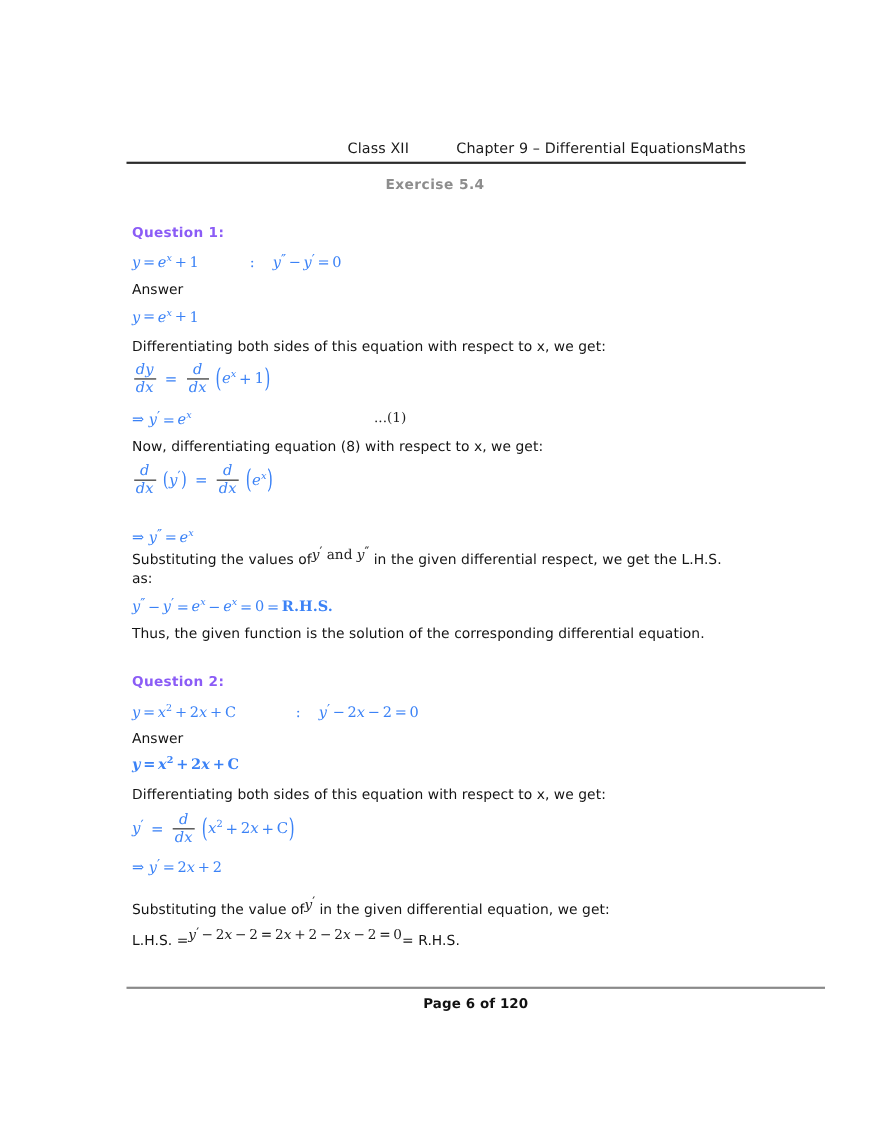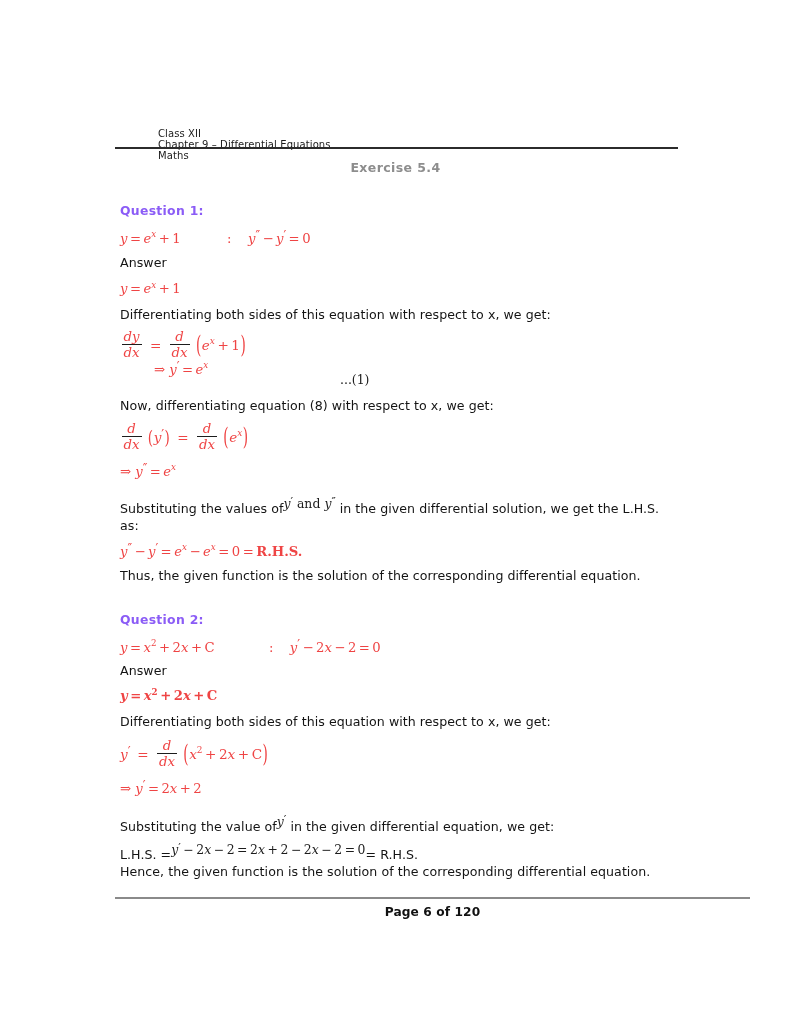--- a/index.html
+++ b/index.html
@@ -25,25 +25,24 @@
 
   
   .rh {
     position: absolute;
     left: 115px;
     top: 128px;
     width: 563px;
     display: flex;
     justify-content: flex-end;
     align-items: baseline;
-    font-size: 10px;
+    font-size: 13px;
     font-family: "DejaVu Sans", sans-serif;
     color: #1a1a1a;
     letter-spacing: .1px;
-    flex-direction: column;
   }
   .rh-left  { flex: 0 0 auto; }
   .rh-mid   { flex: 0 0 auto; margin-left: 43px; }
   .rh-right { flex: 0 0 auto; }
   .rh-rule {
     position: absolute;
     left: 115px;
     top: 147px;
     width: 563px;
     height: 2px;
@@ -77,21 +76,21 @@
     font-weight: bold;
     color: #8b5cf6;
     font-size: 12.4px;
     letter-spacing: .3px;
   }
 
   
   .math {
     font-family: "DejaVu Serif", serif;
     font-size: 13.2px;
-    color: #ef4444;
+    color: #3b82f6;
     white-space: nowrap;
     letter-spacing: 0;
   }
   .math i, .mi {
     font-style: italic;
     font-family: "DejaVu Serif", serif;
   }
   .mup { font-style: normal; }
   .sup {
     font-size: 0.66em;
@@ -219,41 +218,41 @@
 
   <div class="blk" style="top:307px;">Differentiating both sides of this equation with respect to x, we get:</div>
 
   <div class="blk math" style="top:330px; font-size:13.6px;">
     <span class="frac"><span class="num">dy</span><span class="den">dx</span></span>
     <span class="op">=</span>
     <span class="frac"><span class="num">d</span><span class="den">dx</span></span>
     <span class="pbig">(</span><span class="mi">e</span><span class="sup">x</span><span class="op">+</span><span class="mup">1</span><span class="pbig">)</span>
   </div>
 
-  <div class="blk math" style="top:359px;margin-left:34px;">
+  <div class="blk math" style="top:371px;">
     <span class="mup">⇒</span>&nbsp;<span class="mi">y</span><span class="prime">′</span><span class="op">=</span><span class="mi">e</span><span class="sup">x</span>
   </div>
   <div class="eqlabel" style="left:340px; top:372px;">...(1)</div>
 
   <div class="blk" style="top:398px;">Now, differentiating equation (8) with respect to x, we get:</div>
 
   <div class="blk math" style="top:422px; font-size:13.6px;">
     <span class="frac"><span class="num">d</span><span class="den">dx</span></span>
     <span class="pmed">(</span><span class="mi">y</span><span class="prime">′</span><span class="pmed">)</span>
     <span class="op">=</span>
     <span class="frac"><span class="num">d</span><span class="den">dx</span></span>
     <span class="pbig">(</span><span class="mi">e</span><span class="sup">x</span><span class="pbig">)</span>
   </div>
 
-  <div class="blk math" style="top:461px;">
+  <div class="blk math" style="top:478px;">
     <span class="mup">⇒</span>&nbsp;<span class="mi">y</span><span class="prime">″</span><span class="op">=</span><span class="mi">e</span><span class="sup">x</span>
   </div>
 
   <div class="blk" style="top:494px;">
-    <span>Substituting the values of</span><span class="imath"><span class="mi">y</span><span class="prime">′</span>&nbsp;<span class="mup">and</span>&nbsp;<span class="mi">y</span><span class="prime">″</span></span> <span>in the given differential solution, we get the L.H.S.</span>
+    <span>Substituting the values of</span><span class="imath"><span class="mi">y</span><span class="prime">′</span>&nbsp;<span class="mup">and</span>&nbsp;<span class="mi">y</span><span class="prime">″</span></span> <span>in the given differential respect, we get the L.H.S.</span>
   </div>
   <div class="blk" style="top:518px;">as:</div>
 
   <div class="blk math" style="top:541px;">
     <span class="mi">y</span><span class="prime">″</span><span class="op">−</span><span class="mi">y</span><span class="prime">′</span><span class="op">=</span><span class="mi">e</span><span class="sup">x</span><span class="op">−</span><span class="mi">e</span><span class="sup">x</span><span class="op">=</span><span class="mup">0</span><span class="op">=</span><span class="mup" style="font-weight:600;">R.H.S.</span>
   </div>
 
   <div class="blk" style="top:568px;">Thus, the given function is the solution of the corresponding differential equation.</div>
 
   <div class="blk qhead" style="top:612px;">Question 2:</div>
@@ -286,18 +285,17 @@
   </div>
 
   <div class="blk" style="top:812px;">
     <span>Substituting the value of</span><span class="imath"><span class="mi">y</span><span class="prime">′</span></span> <span>in the given differential equation, we get:</span>
   </div>
 
   <div class="blk" style="top:840px;">
     <span>L.H.S. =</span><span class="imath"><span class="mi">y</span><span class="prime">′</span><span class="op">−</span><span class="mup">2</span><span class="mi">x</span><span class="op">−</span><span class="mup">2</span><span class="op">=</span><span class="mup">2</span><span class="mi">x</span><span class="op">+</span><span class="mup">2</span><span class="op">−</span><span class="mup">2</span><span class="mi">x</span><span class="op">−</span><span class="mup">2</span><span class="op">=</span><span class="mup">0</span></span><span>= R.H.S.</span>
   </div>
 
-  <div class="blk" style="top:864px;">Hence, the given function is the solution of the corresponding differential equation.</div>
 
   <div class="ft-rule"></div>
   <div class="ft-text">Page 6 of 120</div>
 
 </div>
 
 </body></html>

